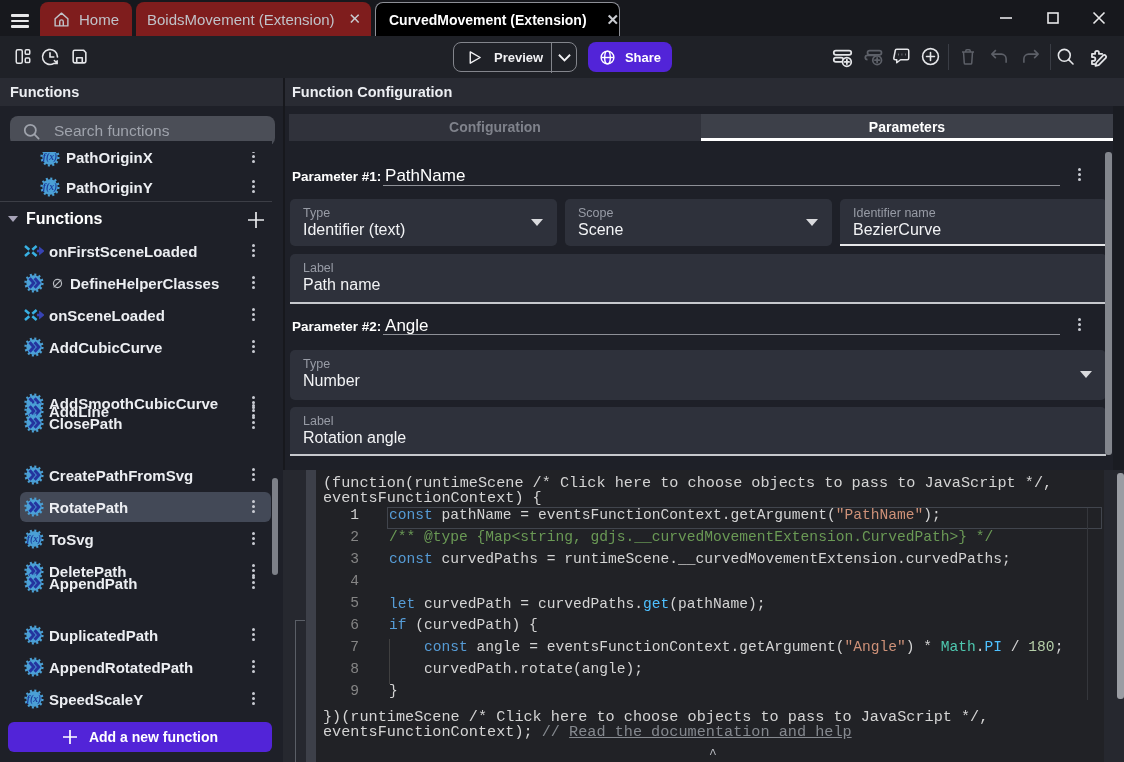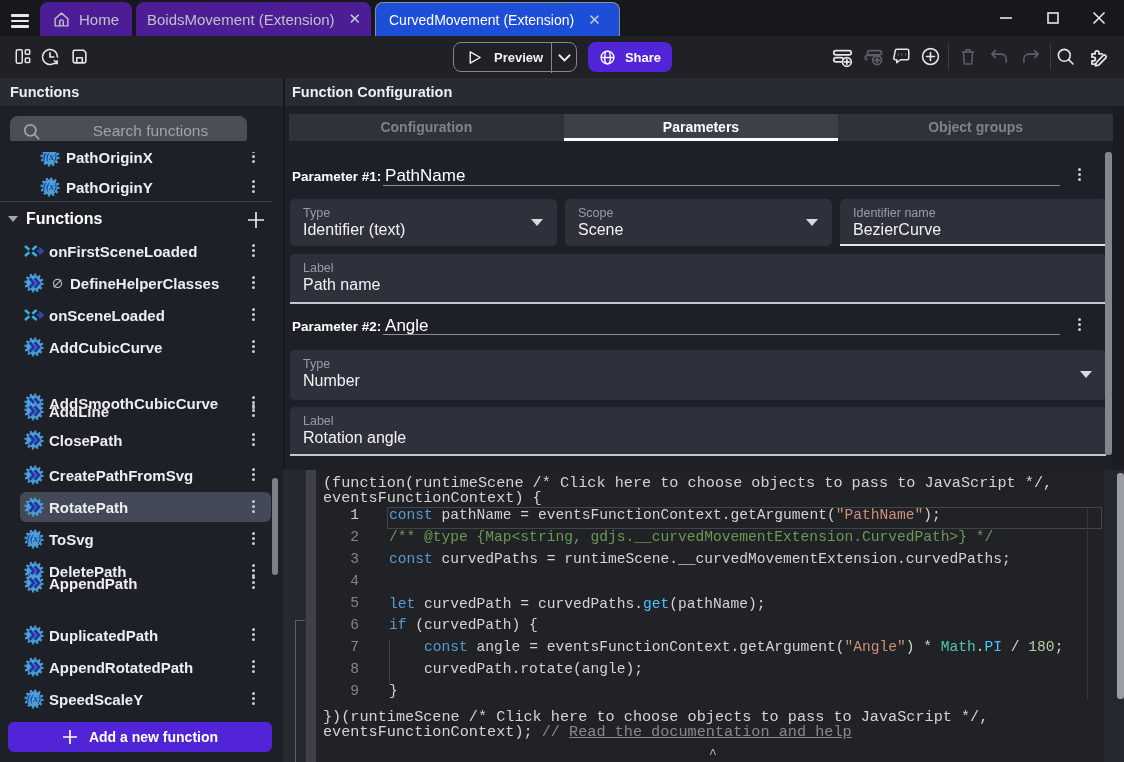--- a/index.html
+++ b/index.html
@@ -7,39 +7,39 @@
   font-family:"Liberation Sans", sans-serif; }
 .abs { position:absolute; }
 #stage { position:relative; width:1124px; height:762px; }
 
 
 #titlebar { position:absolute; left:0; top:0; width:1124px; height:36px; background:#17181d; }
 .burger { position:absolute; left:11px; top:14px; width:18px; height:14px; }
 .burger div { height:2.6px; background:#e8e8ea; border-radius:1px; margin-bottom:3.1px; }
 .tab { position:absolute; top:2px; height:34px; border-radius:8px 8px 0 0;
   display:flex; align-items:center; color:#c0c2c8; font-size:15px; white-space:nowrap; overflow:hidden; }
-.tab.inact { background:#4c1d95; }
-.tab.act { background:#1d4ed8; border:1px solid #8d8f96; border-bottom:none; color:#fff; font-weight:normal; }
+.tab.inact { background:#7f1d1d; }
+.tab.act { background:#000000; border:1px solid #8d8f96; border-bottom:none; color:#fff; font-weight:bold;justify-content:space-between; }
 .tabx { color:#c9cbd0; font-size:15px; margin-left:14px; }
 .winbtn { position:absolute; top:0; height:36px; width:46px; display:flex; align-items:center; justify-content:center; color:#e8e8ea; }
 
 
 #toolbar { position:absolute; left:0; top:36px; width:1124px; height:42px; background:#1f2127; }
 .tbico { position:absolute; top:11px; }
 #previewbtn { position:absolute; left:453px; top:6px; width:124px; height:30px;
   border:1px solid #83858c; border-radius:8px; display:flex; align-items:center; color:#f2f2f4; }
 #sharebtn { position:absolute; left:588px; top:6px; width:84px; height:30px; background:#5224d8;
   border-radius:8px; display:flex; align-items:center; justify-content:center; color:#fff; font-weight:bold; font-size:13px; }
 
 
 #sidebar { position:absolute; left:0; top:78px; width:283px; height:684px; background:#1e2028; overflow:hidden; }
 #sbhead { position:absolute; left:0; top:0; width:283px; height:28px; background:#292b33;
   color:#eceef2; font-weight:bold; font-size:14.5px; line-height:28px; padding-left:10px; }
-#search { position:absolute; left:10px; top:38px; width:237px; height:30px; background:#4b4e57;
-  border-radius:8px; color:#9fa3ac; font-size:15.5px; line-height:30px; padding-left:44px;text-align:center; }
+#search { position:absolute; left:10px; top:38px; width:265px; height:30px; background:#4b4e57;
+  border-radius:8px; color:#9fa3ac; font-size:15.5px; line-height:30px; padding-left:44px; }
 .srow { position:absolute; left:0; width:272px; height:32px; display:flex; align-items:center;
   color:#eceef2; font-size:15px; font-weight:bold; }
 .srow .ic { position:absolute; left:24px; width:20px; height:20px; }
 .srow .ic2 { position:absolute; left:40px; width:20px; height:20px; }
 .srow .t { position:absolute; left:49px; }
 .srow .t2 { position:absolute; left:66px; }
 .dots { position:absolute; left:252px; top:9px; width:4px; height:14px; }
 .dots i { display:block; width:3.4px; height:3.4px; border-radius:50%; background:#c9cbd2; margin-bottom:1.6px; }
 #selrow { position:absolute; left:20px; width:251px; height:30px; background:#434957; border-radius:6px; }
 #addfn { position:absolute; left:8px; top:644px; width:264px; height:30px; background:#5224d8;
@@ -316,21 +316,21 @@
           <circle cx="10" cy="10" r="8.4" fill="none" stroke="#4ba0d6" stroke-width="2.4" stroke-dasharray="2.0 2.4"></circle>
           <path d="M5.6 5.3 L9.8 10 L5.6 14.7 M10.6 5.3 L14.8 10 L10.6 14.7" stroke="#24349f" stroke-width="3" fill="none"></path>
         </svg>
         <span class="t">AddLine</span>
         <div class="dots">
           <i></i>
           <i></i>
           <i></i>
         </div>
       </div>
-    <div class="srow" style="top:346px;">
+    <div class="srow" style="top:329px;">
         <svg class="ic" viewBox="0 0 20 20">
           <circle cx="10" cy="10" r="7.7" fill="#4ba0d6"></circle>
           <circle cx="10" cy="10" r="8.4" fill="none" stroke="#4ba0d6" stroke-width="2.4" stroke-dasharray="2.0 2.4"></circle>
           <path d="M5.6 5.3 L9.8 10 L5.6 14.7 M10.6 5.3 L14.8 10 L10.6 14.7" stroke="#24349f" stroke-width="3" fill="none"></path>
         </svg>
         <span class="t">ClosePath</span>
         <div class="dots">
           <i></i>
           <i></i>
           <i></i>
@@ -446,21 +446,20 @@
           <path d="M8 1 v14 M1 8 h14" stroke="#fff" stroke-width="1.7"></path>
         </svg>
       Add a new function
     </div>
   </div>
   <div id="main">
     <div id="mainhead">Function Configuration</div>
     <div id="tabstrip">
       <div class="mtab">Configuration</div>
       <div class="mtab sel">Parameters</div>
-      <div class="mtab">Object groups</div>
     </div>
     <div class="ptitle" style="top:88px;"><span class="small">Parameter #1: </span><span class="big">PathName</span></div>
     <div class="pline" style="left:98px; top:107px; width:677px;"></div>
     <div class="vdots" style="left:793px; top:90px;">
         <i></i>
         <i></i>
         <i></i>
       </div>
     <div class="fbox" style="left:5px; top:121px; width:267px; height:47px;">
       <div class="lab">Type</div>

